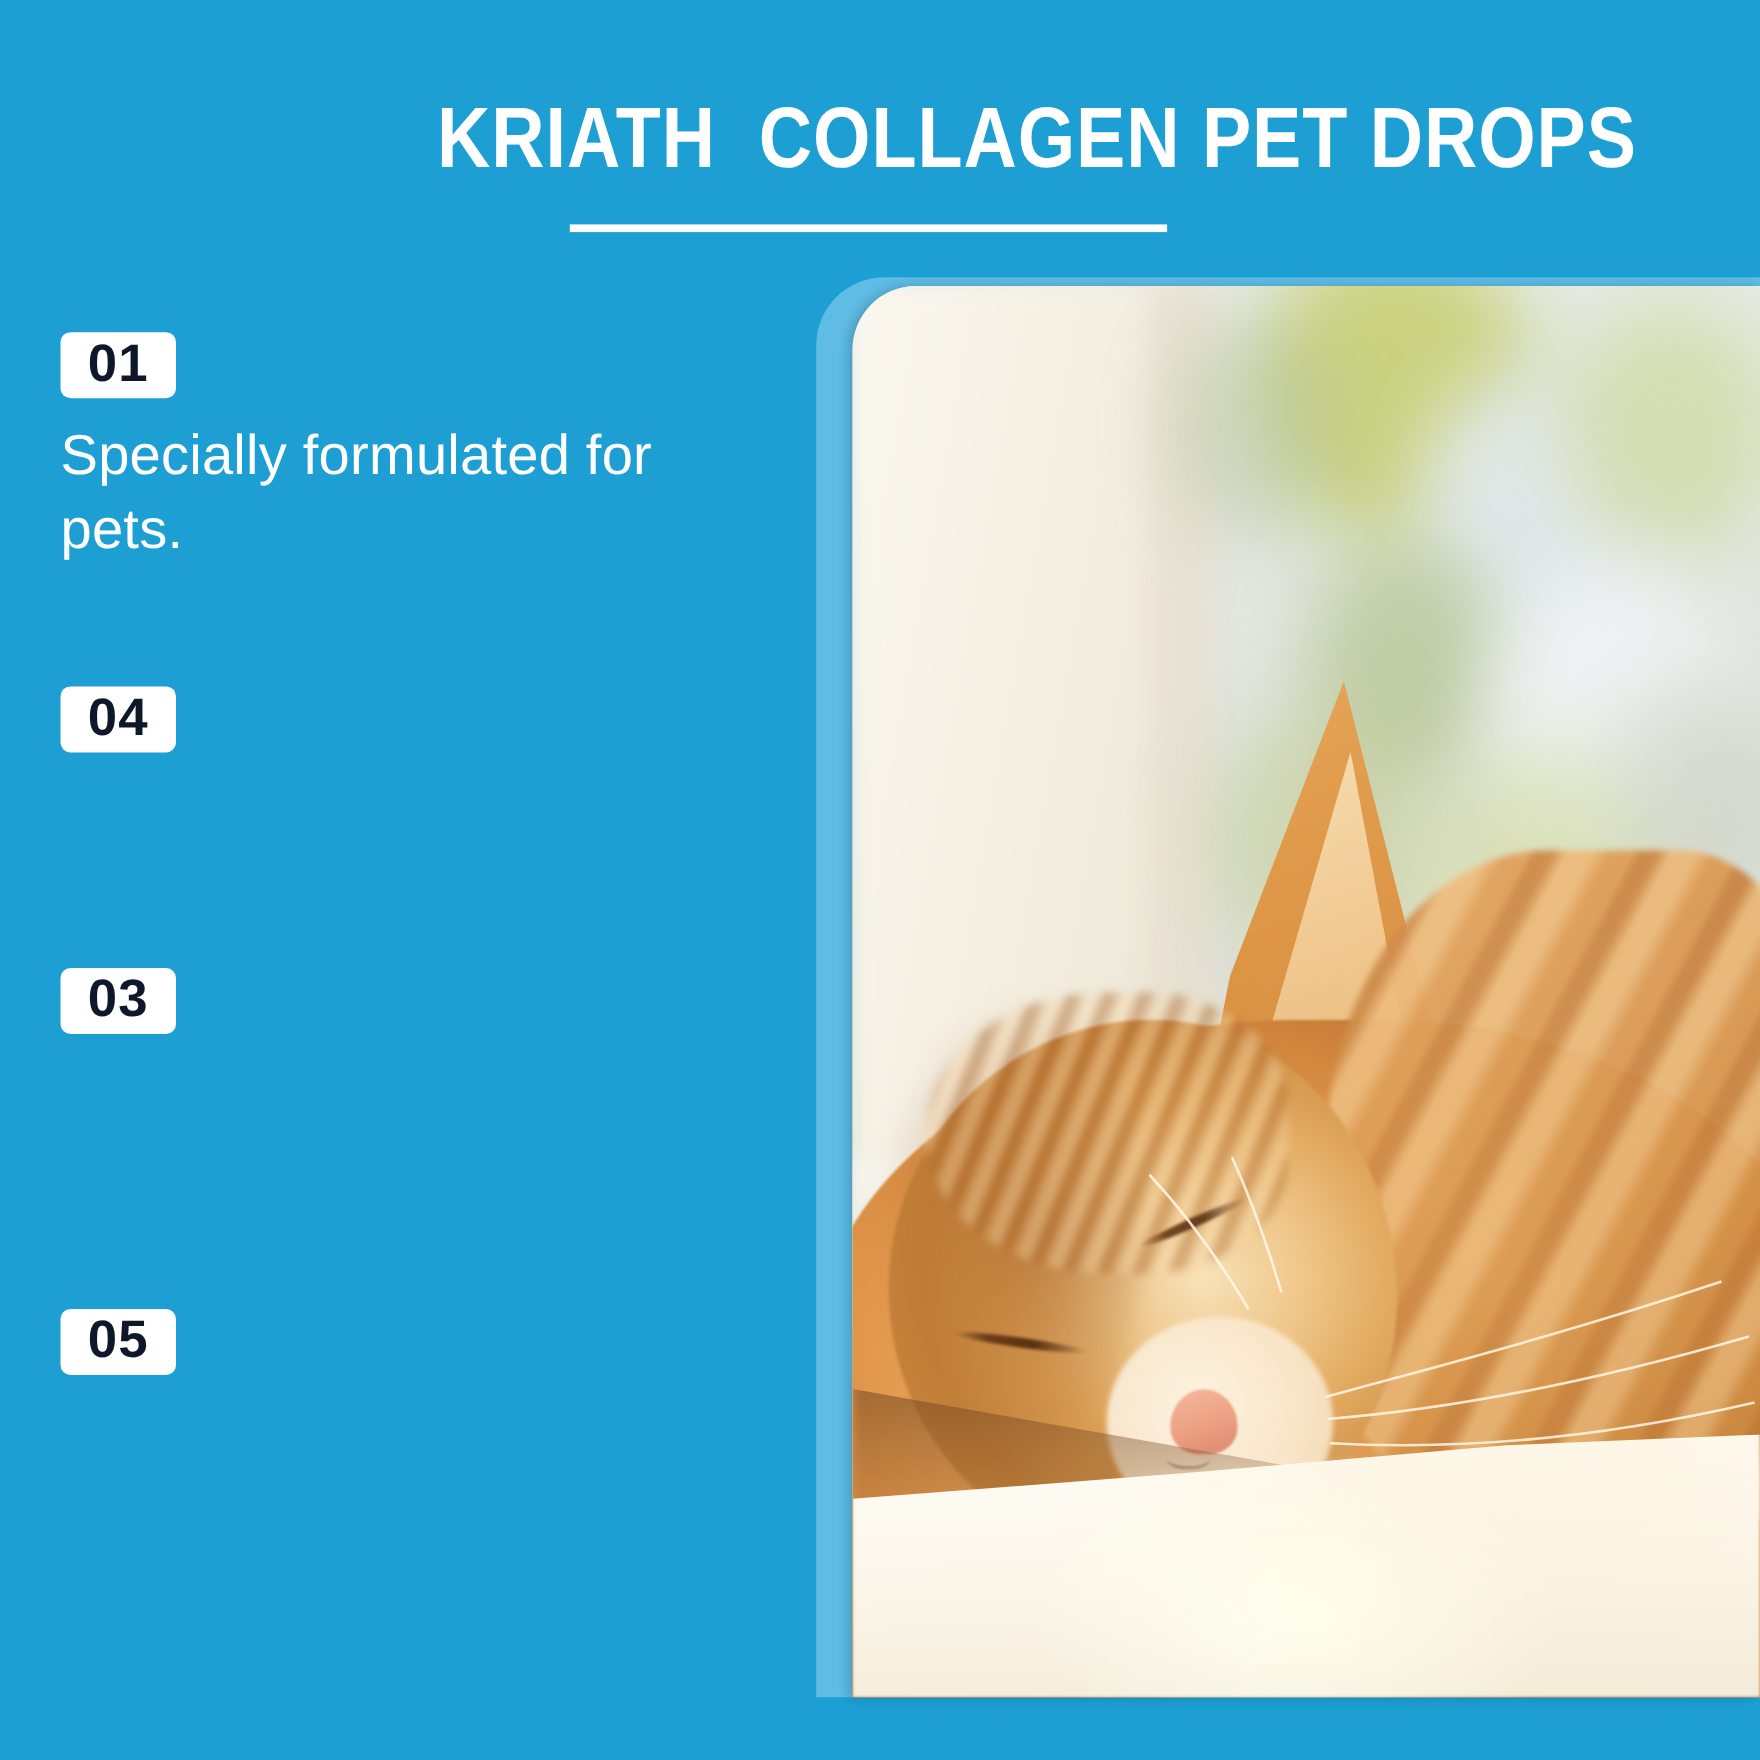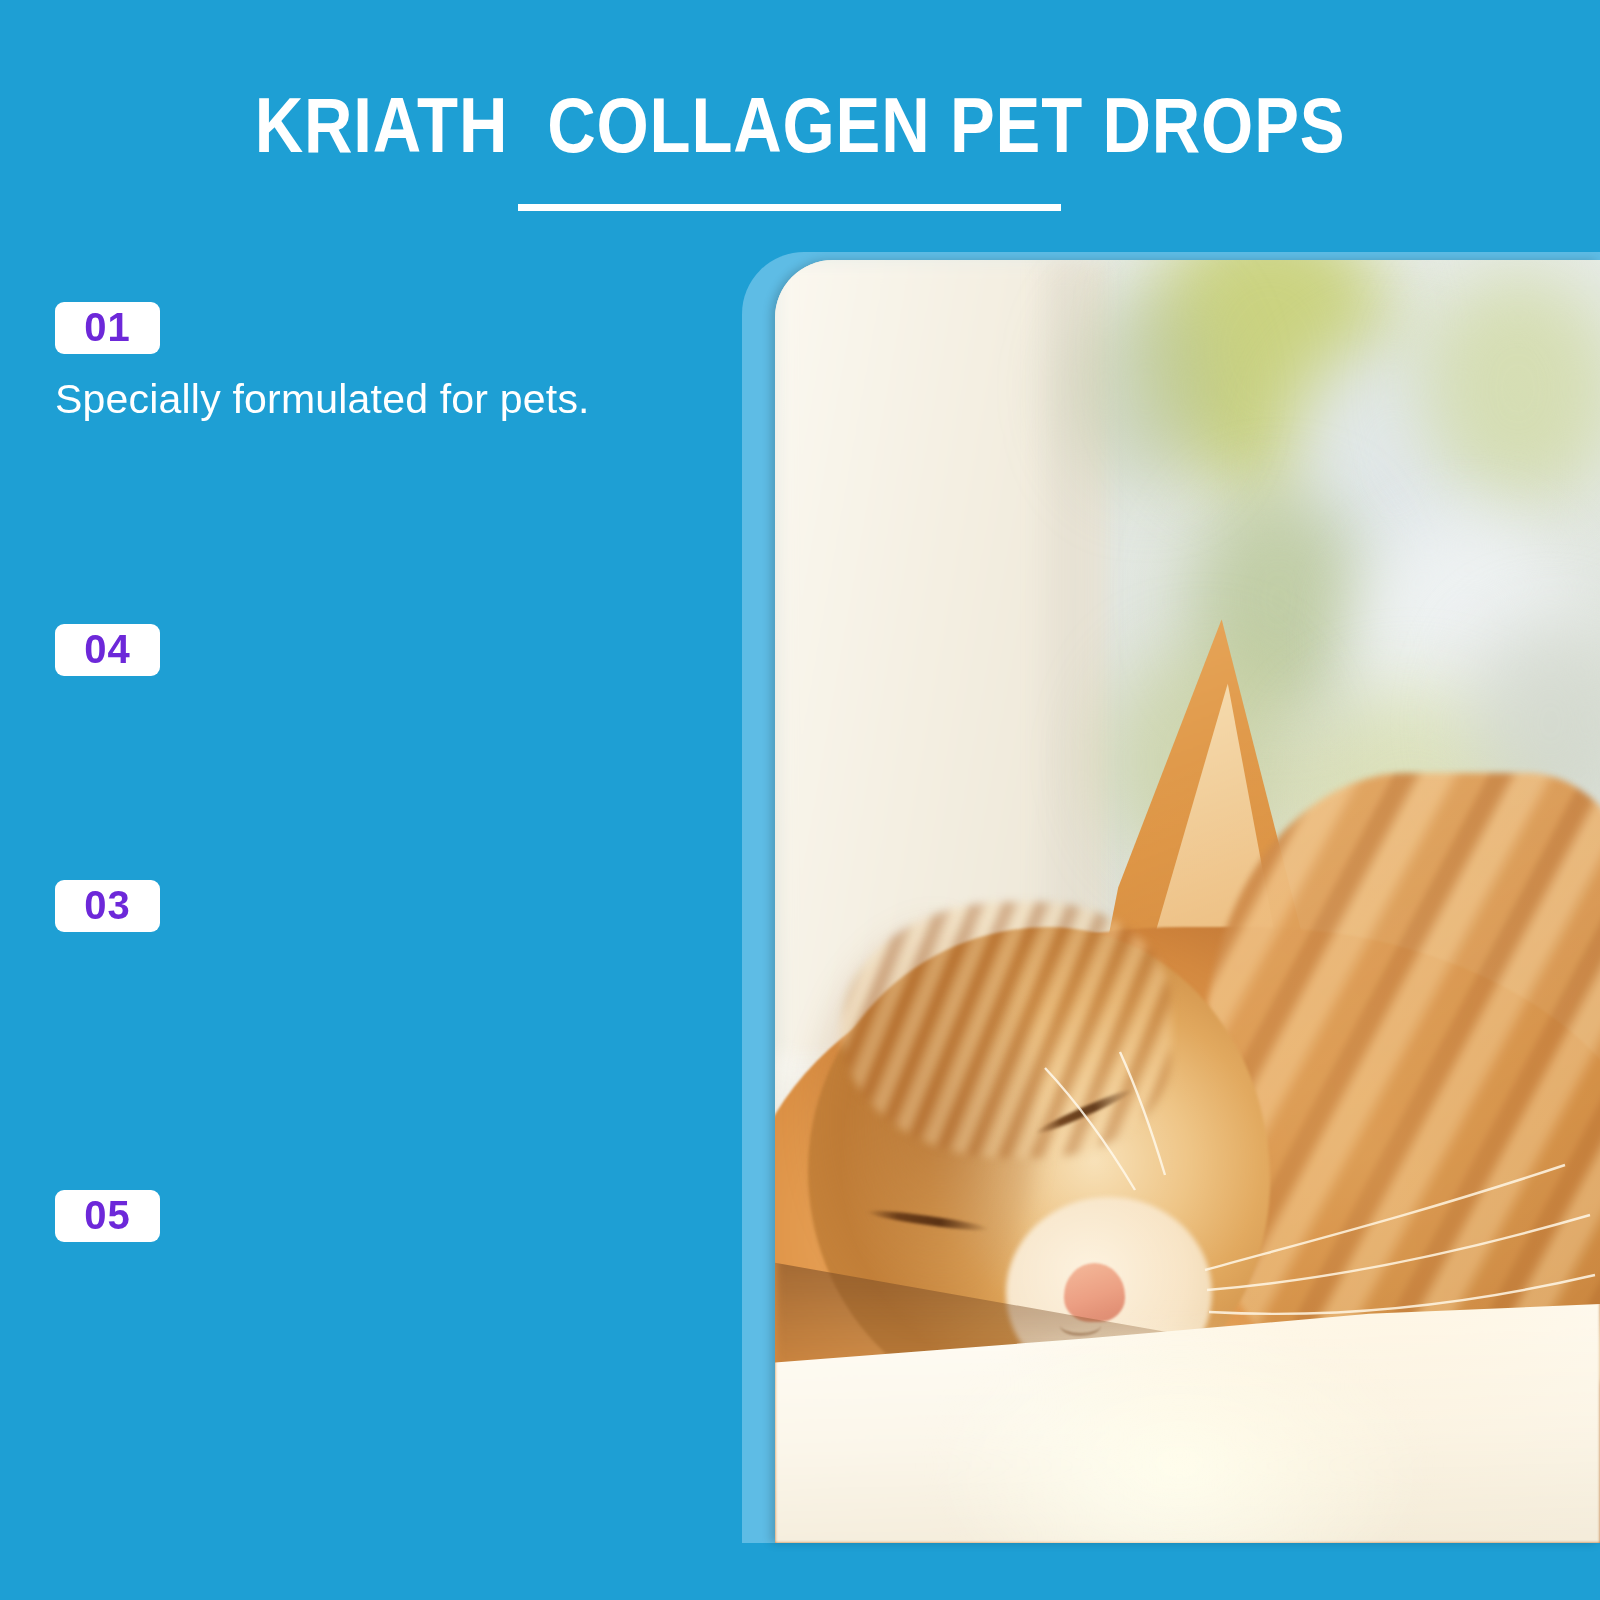--- a/index.html
+++ b/index.html
@@ -20,21 +20,21 @@
     background: #1E9FD4;
     overflow: hidden;
   }
 
   
   .title-block {
     position: absolute;
     top: 86px;
     left: 0;
     width: 1600px;
-    text-align: center;
+    text-align: right;
   }
   .poster-title {
     font-family: "Liberation Sans Narrow", "Liberation Sans", sans-serif;
     font-size: 78px;
     font-weight: bold;
     color: #FFFFFF;
     letter-spacing: 1px;
     line-height: 1.0;
     transform: scaleX(0.86);
     transform-origin: center top;
@@ -67,33 +67,33 @@
   .feature-4 { top: 888px; }
 
   .badge {
     display: inline-block;
     min-width: 105px;
     box-sizing: border-box;
     padding: 5px 0 7px 0;
     background: #FFFFFF;
     border-radius: 9px;
     text-align: center;
-    color: #6d28d9;
+    color: #0f172a;
     font-family: "Liberation Sans Narrow", "Liberation Sans", sans-serif;
-    font-size: 40px;
+    font-size: 48px;
     font-weight: bold;
     letter-spacing: 1px;
     line-height: 1.0;
   }
 
   .feature-text {
     margin-top: 18px;
     color: #FFFFFF;
     font-family: "Liberation Sans Narrow", "Liberation Sans", sans-serif;
-    font-size: 41px;
+    font-size: 51px;
     font-weight: 300;
     line-height: 1.32;
     letter-spacing: 0.2px;
     width: 600px;
     white-space: pre-line;
   }
 
   
   .photo-frame {
     position: absolute;

